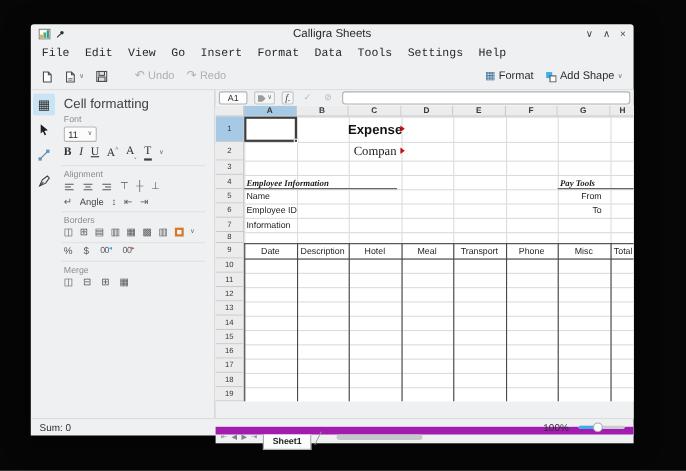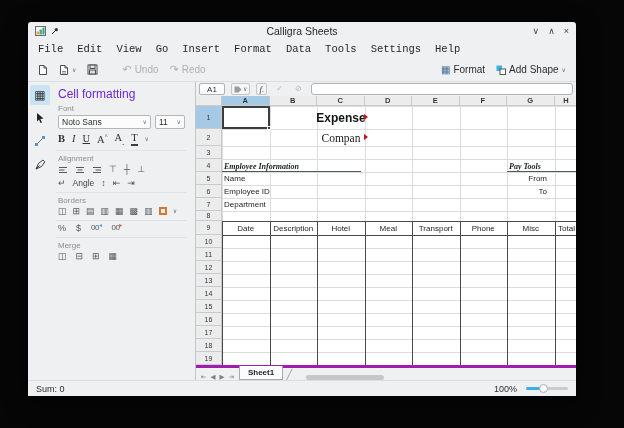--- a/index.html
+++ b/index.html
@@ -35,21 +35,21 @@
   
   .main{flex:1;display:flex;min-height:0;}
 
   .toolstrip{width:24px;flex:none;display:flex;flex-direction:column;align-items:center;
              padding-top:3px;gap:3px;}
   .tool-btn{width:20px;height:20px;display:flex;align-items:center;justify-content:center;border-radius:2px;}
   .tool-selected{background:#cbe4f5;}
   .cells-glyph{font-size:12px;color:#2d2f31;line-height:1;}
 
   .panel{width:144px;flex:none;padding:3px 8px 0 4px;border-right:1px solid #c2c4c6;overflow:hidden;}
-  .panel-title{font-size:12px;color:#6d28d9;margin:2px 0 3px 2px;}
+  .panel-title{font-size:12px;color:#404040;margin:2px 0 3px 2px;}
   .sec-label{font-size:8px;color:#8c8e90;margin:0 0 2px 2px;}
   .sec-rule{border-top:1px solid #e1e2e3;margin:4px 0 3px 0;}
   .combo-row{display:flex;gap:4px;margin:1px 2px 4px 2px;}
   .combo{display:flex;align-items:center;border:1px solid #b4b6b8;border-radius:2px;background:#fcfcfc;
          height:14px;font-size:8.5px;color:#2b2d2f;padding:0 3px;gap:2px;}
   .combo .chev{margin-left:auto;}
   .combo-font{flex:1;}
   .combo-size{width:30px;flex:none;}
   .icon-row{display:flex;align-items:center;gap:7px;margin:2px 2px 4px 2px;color:#55575a;
             font-size:9px;line-height:1;}
@@ -103,22 +103,22 @@
         font-size:8px;color:#1b1c1d;border-bottom:1px solid #55585a;padding-left:2px;
         display:flex;align-items:flex-end;z-index:3;white-space:nowrap;}
   .small-lbl{position:absolute;font-size:8px;color:#232425;display:flex;align-items:center;
              height:13px;z-index:3;white-space:nowrap;}
   .right-lbl{justify-content:flex-end;}
 
   .vscroll{position:absolute;left:383px;top:0;width:10px;height:269px;background:#eff0f1;
            border-left:1px solid #d7d8d9;z-index:5;}
   .vthumb{position:absolute;left:2px;top:12px;width:6px;height:40px;background:#c5c7c9;border-radius:3px;}
 
-  .tabbar{height:15px;flex:none;display:flex;align-items:flex-end;background:#eff0f1;
-          border-top:3px solid #a21caf;padding-left:3px;}
+  .tabbar{height:15px;flex:none;display:flex;align-items:flex-start;background:#eff0f1;
+          border-top:7px solid #a21caf;padding-left:3px;margin-top:23px;}
   .navs{display:flex;gap:4px;color:#7f8183;font-size:6.5px;padding:0 5px 0 2px;line-height:1;}
   .sheettab{height:14px;display:flex;align-items:center;padding:0 8px;background:#fbfcfc;
             border:1px solid #a6a8aa;border-top:none;font-weight:700;font-size:8px;color:#212325;}
   .tab-slash{color:#9a9c9e;font-size:10px;margin-left:3px;line-height:1;}
   .hthumb{width:78px;height:5px;background:#c5c7c9;border-radius:2.5px;margin-left:14px;}
 
   
   .statusbar{height:16px;flex:none;display:flex;align-items:center;padding:0 8px;font-size:9px;
              color:#2b2d2f;border-top:1px solid #dcddde;}
   .zoomwrap{margin-left:auto;display:flex;align-items:center;gap:9px;}
@@ -244,24 +244,20 @@
             <path d="M2 11 L5.5 7.5" stroke="#3c3e40"></path>
           </svg>
       </span>
     </div>
 
     <div class="panel">
       <div class="panel-title">Cell formatting</div>
 
       <div class="sec-label">Font</div>
       <div class="combo-row">
-        <span class="combo combo-font">
-          <span>Noto Sans</span>
-          <span class="chev">∨</span>
-        </span>
         <span class="combo combo-size">
           <span>11</span>
           <span class="chev">∨</span>
         </span>
       </div>
       <div class="icon-row">
         <span class="serif-b" style="font-weight:700">B</span>
         <span class="serif-b" style="font-style:italic">I</span>
         <span class="serif-b" style="text-decoration:underline">U</span>
         <span class="serif-b">A<span class="ss">^</span></span>
@@ -358,21 +354,21 @@
         <div class="cell-title">Expense</div>
         <div class="marker" style="left:168px;top:18px"></div>
         <div class="cell-subtitle">Compan</div>
         <div class="marker" style="left:168px;top:38px"></div>
 
         <div class="lblu" style="left:26px;top:63px;width:139px;height:13px">Employee Information</div>
         <div class="lblu" style="left:311px;top:63px;width:71px;height:13px">Pay Tools</div>
 
         <div class="small-lbl" style="left:28px;top:76px">Name</div>
         <div class="small-lbl" style="left:28px;top:89px">Employee ID</div>
-        <div class="small-lbl" style="left:28px;top:102px">Department</div>
+        <div class="small-lbl" style="left:28px;top:102px">Information</div>
         <div class="small-lbl right-lbl" style="left:311px;top:76px;width:40px">From</div>
         <div class="small-lbl right-lbl" style="left:311px;top:89px;width:40px">To</div>
 
         <div class="vscroll">
           <div class="vthumb"></div>
         </div>
       <div class="gl" style="left: 26px; top: 0px; width: 1px; height: 269px;"></div>
           <div class="gl" style="left: 73.5px; top: 0px; width: 1px; height: 269px;"></div>
           <div class="gl" style="left: 121px; top: 0px; width: 1px; height: 269px;"></div>
           <div class="gl" style="left: 168.5px; top: 0px; width: 1px; height: 269px;"></div>

